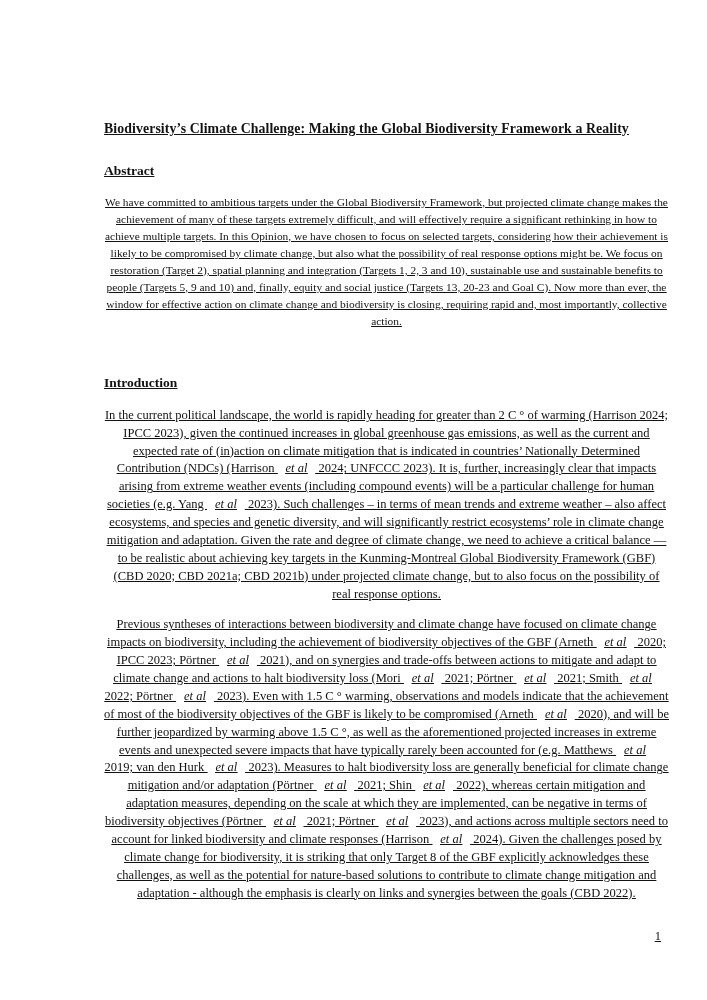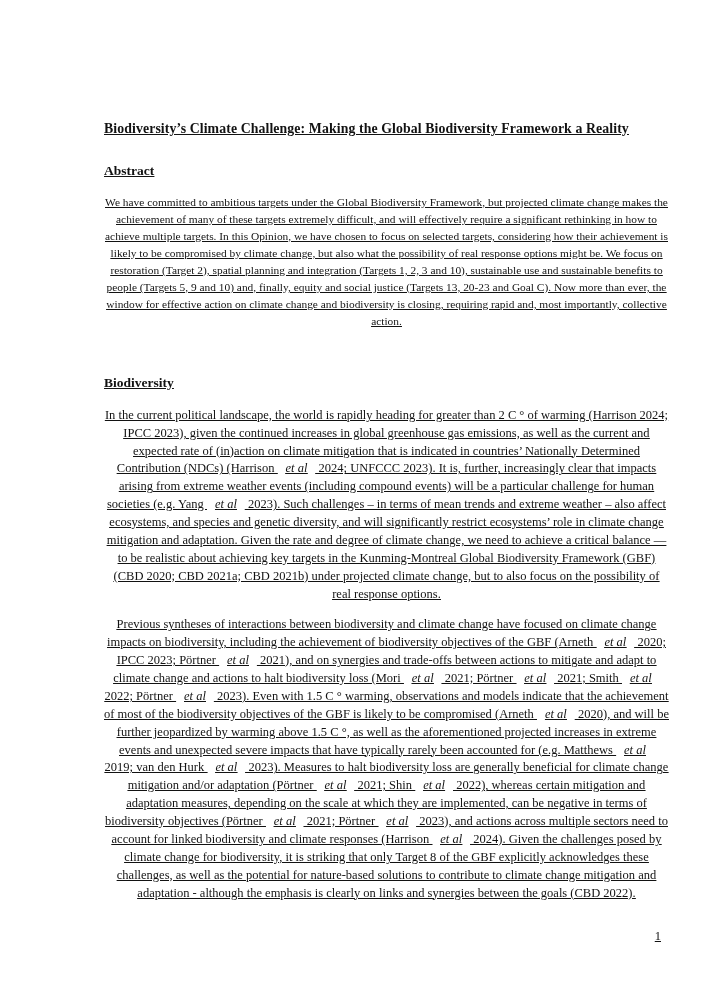--- a/index.html
+++ b/index.html
@@ -66,21 +66,21 @@
 
 <div class="page">
   <main class="content">
 
     <h1 class="title">Biodiversity’s Climate Challenge: Making the Global Biodiversity Framework a Reality</h1>
 
     <h2 class="heading">Abstract</h2>
 
     <p class="abstract">We have committed to ambitious targets under the Global Biodiversity Framework, but projected climate change makes the achievement of many of these targets extremely difficult, and will effectively require a significant rethinking in how to achieve multiple targets. In this Opinion, we have chosen to focus on selected targets, considering how their achievement is likely to be compromised by climate change, but also what the possibility of real response options might be. We focus on restoration (Target 2), spatial planning and integration (Targets 1, 2, 3 and 10), sustainable use and sustainable benefits to people (Targets 5, 9 and 10) and, finally, equity and social justice (Targets 13, 20-23 and Goal C). Now more than ever, the window for effective action on climate change and biodiversity is closing, requiring rapid and, most importantly, collective action.</p>
 
-    <h2 class="heading heading--intro">Biodiversity</h2>
+    <h2 class="heading heading--intro">Introduction</h2>
 
     <p class="body-para">In the current political landscape, the world is rapidly heading for greater than 2 C ° of warming (Harrison 2024; IPCC 2023), given the continued increases in global greenhouse gas emissions, as well as the current and expected rate of (in)action on climate mitigation that is indicated in countries’ Nationally Determined Contribution (NDCs) (Harrison <i>et al</i> 2024; UNFCCC 2023). It is, further, increasingly clear that impacts arising from extreme weather events (including compound events) will be a particular challenge for human societies (e.g. Yang <i>et al</i> 2023).   Such challenges – in terms of mean trends and extreme weather – also affect ecosystems, and species and genetic diversity, and will significantly restrict ecosystems’ role in climate change mitigation and adaptation. Given the rate and degree of climate change, we need to achieve a critical balance — to be realistic about achieving key targets in the Kunming-Montreal Global Biodiversity Framework (GBF)  (CBD 2020; CBD 2021a; CBD 2021b) under projected climate change, but to also focus on the possibility of real response options.</p>
 
     <p class="body-para body-para--second">Previous syntheses of interactions between biodiversity and climate change have focused on climate change impacts on biodiversity, including the achievement of biodiversity objectives of the GBF (Arneth <i>et al</i> 2020;  IPCC 2023; Pörtner <i>et al</i> 2021), and on synergies and trade-offs between actions to mitigate and adapt to climate change and actions to halt biodiversity loss (Mori <i>et al</i> 2021; Pörtner <i>et al</i> 2021; Smith <i>et al</i> 2022; Pörtner <i>et al</i> 2023).   Even with 1.5 C ° warming, observations and models indicate that the achievement of most of the biodiversity objectives of the GBF is likely to be compromised (Arneth <i>et al</i> 2020), and will be further jeopardized by warming above 1.5 C °, as well as the aforementioned projected increases in extreme events and unexpected severe impacts that have typically rarely been accounted for (e.g. Matthews <i>et al</i> 2019; van den Hurk <i>et al</i> 2023). Measures to halt biodiversity loss are generally beneficial for climate change mitigation and/or adaptation (Pörtner <i>et al</i> 2021; Shin <i>et al</i> 2022), whereas certain mitigation and adaptation measures, depending on the scale at which they are implemented, can be negative in terms of biodiversity objectives (Pörtner <i>et al</i> 2021; Pörtner <i>et al</i> 2023), and actions across multiple sectors need to account for linked biodiversity and climate responses (Harrison <i>et al</i> 2024). Given the challenges posed by climate change for biodiversity, it is striking that only Target 8 of the GBF explicitly acknowledges these challenges, as well as the potential for nature-based solutions to contribute to climate change mitigation and adaptation - although the emphasis is clearly on links and synergies between the goals (CBD 2022).</p>
 
   </main>
 
   <div class="page-number">1</div>
 </div>
 

